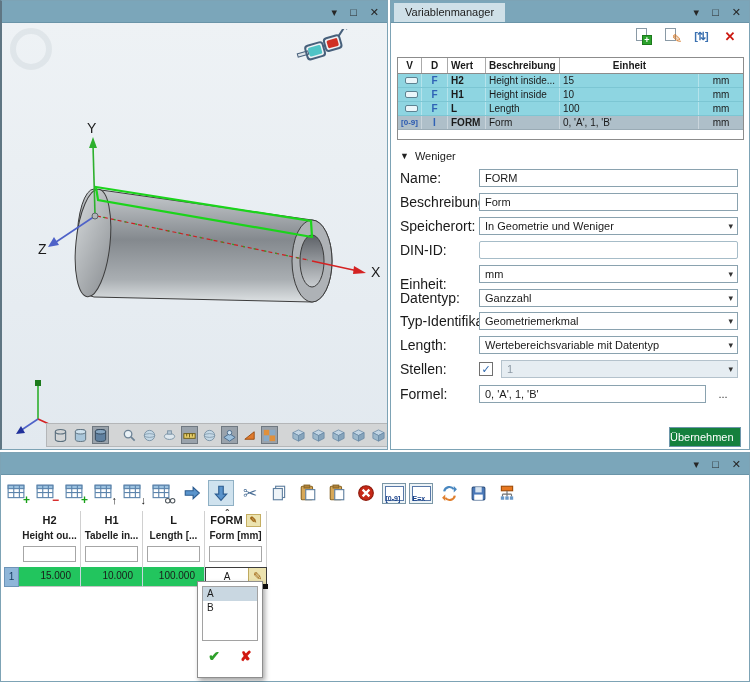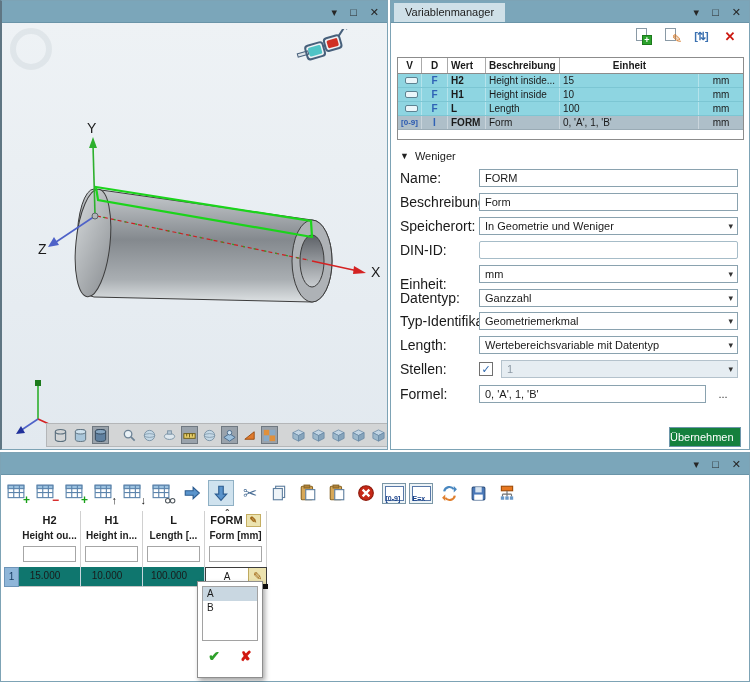--- a/index.html
+++ b/index.html
@@ -81,21 +81,21 @@
   .brow > div { position:relative; }
   .names { height:18px; line-height:18px; }
   .names .hc { font-weight:bold; font-size:11px; text-align:center; border-right:1px solid #d0d0d0; }
   .descs { height:16px; line-height:14px;font-weight:bold; }
   .descs .hc { font-size:10px; text-align:center; color:#1f1f1f; border-right:1px solid #d0d0d0; white-space:nowrap; overflow:hidden; }
   .filters { height:22px; }
   .filters .hc { border-right:1px solid #d0d0d0; }
   .filters input { display:block; width:calc(100% - 8px); height:16px; margin:1px auto; border:1px solid #a6a6a6; background:#fff; }
   .drow { height:19px; line-height:18px; }
   .rownum { background:#8fb6d9; border:1px solid #6d94b8; color:#143a5e; text-align:center; font-size:10px; }
-  .dcell { background:#0f766e; text-align:center; padding-right:9px; border-right:1px solid #c8d6de; border-bottom:1px solid #c4c4c4; }
+  .dcell { background:#22c55e; text-align:right; padding-right:9px; border-right:1px solid #c8d6de; border-bottom:1px solid #c4c4c4; }
   .formcell { background:#fff; border:1px solid #3c3c3c; display:flex; }
   .formcell .val { flex:1; text-align:center; }
   .editbtn { width:18px; background:#ece3af; border-left:1px solid #bfa95f; font-size:11px; color:#a06818; text-align:center; line-height:16px; }
   .hpencil { display:inline-block; width:15px; height:13px; background:#ece3af; border:1px solid #c5ae62; font-size:9px; color:#a06818; text-align:center; line-height:11px; margin-left:3px; vertical-align:1px; }
   .sortcaret { position:absolute; top:-6px; left:50%; margin-left:-10px; font-size:10px; color:#444; }
   .cellhandle { position:absolute; right:-2px; bottom:-3px; width:5px; height:5px; background:#101010; }
 
   .popup { position:absolute; left:196px; top:128px; width:66px; height:97px; background:#fff; border:1px solid #8e8e8e; box-shadow:2px 3px 5px rgba(0,0,0,0.35); z-index:10; }
   .plist { margin:4px 4px 0 4px; height:55px; border:1px solid #a2a2a2; font-size:10px; background:#fff; }
   .pitem { height:14px; line-height:14px; padding-left:4px; }
@@ -603,21 +603,21 @@
       <div class="hc">H1</div>
       <div class="hc">L</div>
       <div class="hc">
         <span class="sortcaret">ˆ</span>
         <span>FORM</span><span class="hpencil">✎</span>
       </div>
     </div>
     <div class="brow descs">
       <div></div>
       <div class="hc">Height ou...</div>
-      <div class="hc">Height in...</div>
+      <div class="hc">Tabelle in...</div>
       <div class="hc">Length [...</div>
       <div class="hc">Form [mm]</div>
     </div>
     <div class="brow filters">
       <div></div>
       <div class="hc">
           <input style="">
         </div>
       <div class="hc">
           <input style="">

